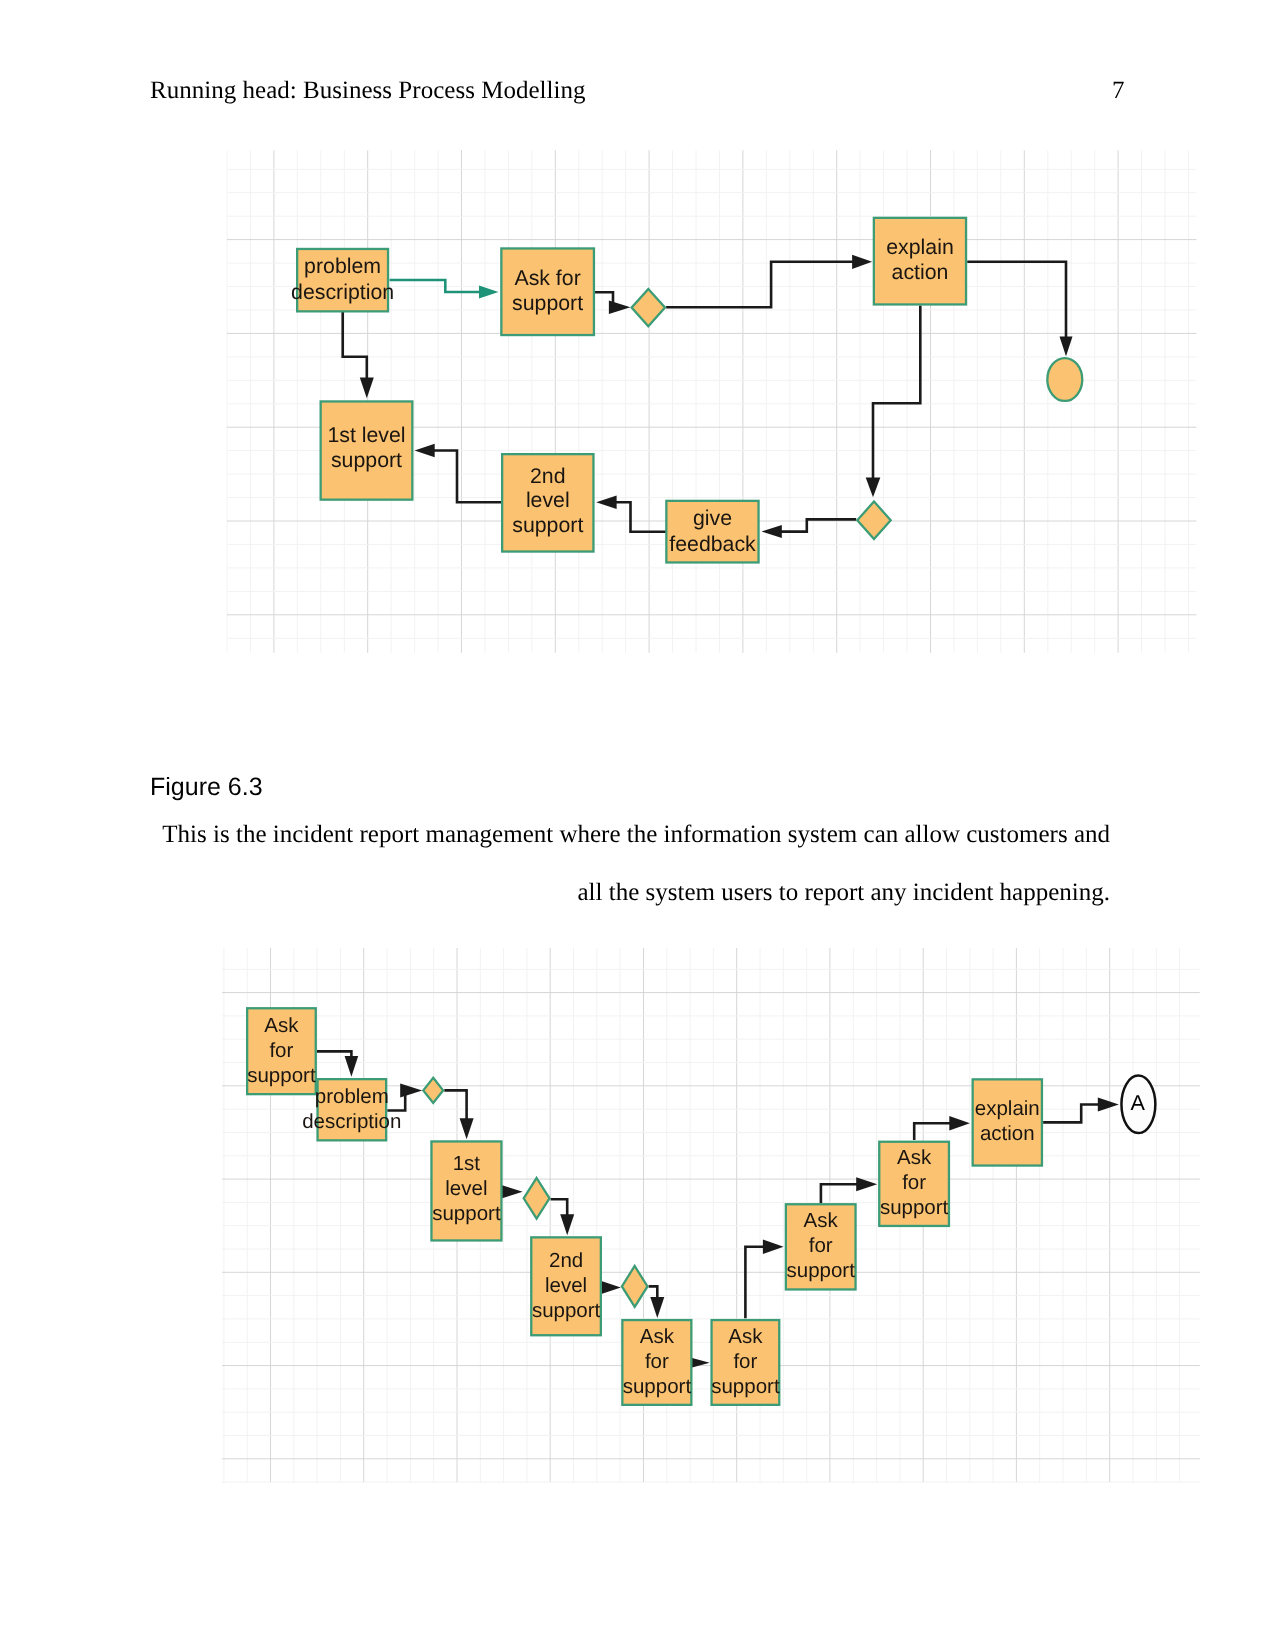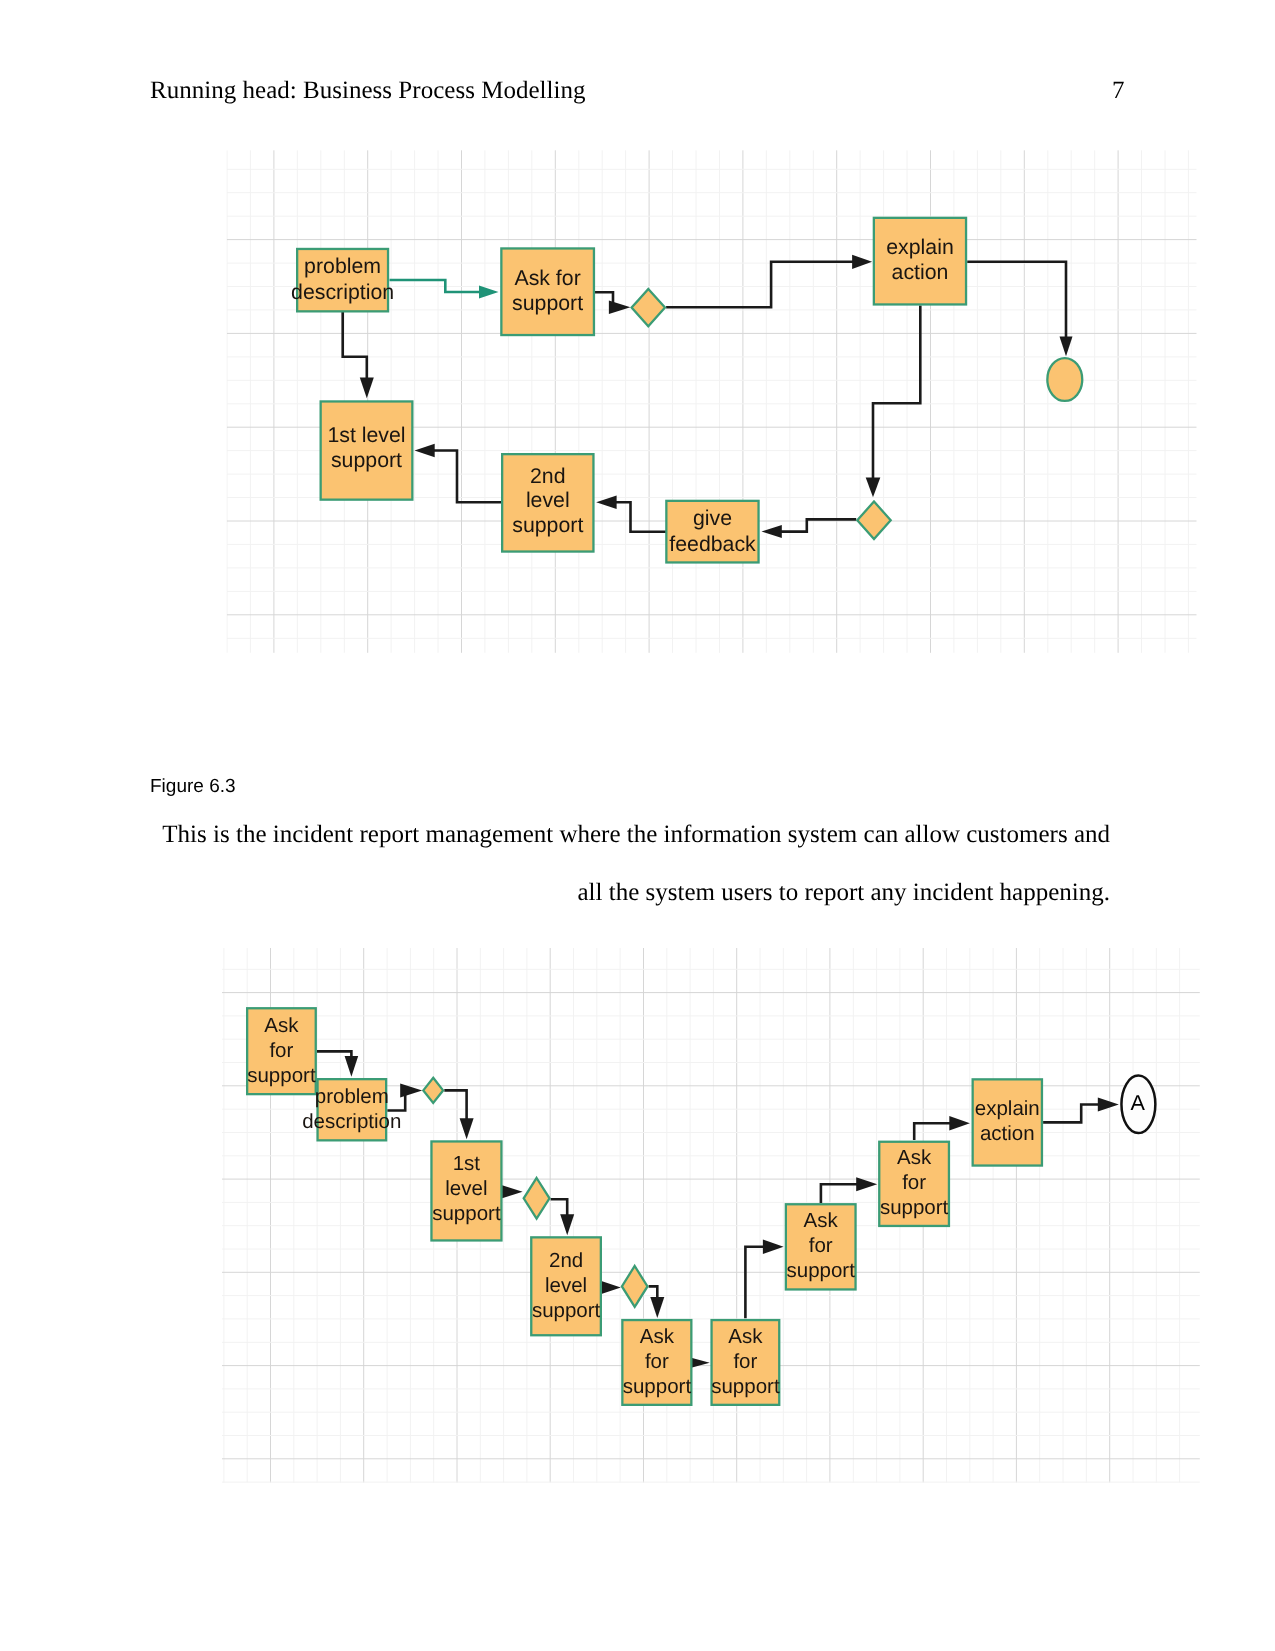--- a/index.html
+++ b/index.html
@@ -1,21 +1,21 @@
 <!DOCTYPE html>
 <html><head>
 <meta charset="utf-8">
 <style>
   html,body{margin:0;padding:0;background:#fff;}
   body{width:1275px;height:1651px;font-family:"Liberation Serif",serif;position:relative;overflow:hidden;}
   .page{position:absolute;left:0;top:0;width:1275px;height:1651px;background:#fff;transform:translateZ(0);}
   .hdr{position:absolute;opacity:0.999;will-change:opacity;font-family:"Liberation Serif",serif;font-size:25px;color:#000;white-space:nowrap;letter-spacing:0.02px;}
   #hdr-left{left:150px;top:76.5px;}
   #hdr-page{left:1112px;top:76.5px;}
-  .figcap{position:absolute;opacity:0.999;will-change:opacity;left:150px;top:775px;font-family:"Liberation Sans",sans-serif;font-size:19px;line-height:24px;color:#000;}
+  .figcap{position:absolute;opacity:0.999;will-change:opacity;left:150px;top:775px;font-family:"Liberation Sans",sans-serif;font-size:25px;line-height:24px;color:#000;}
   .body-p{position:absolute;opacity:0.999;will-change:opacity;left:150px;top:805.7px;width:960px;font-family:"Liberation Serif",serif;font-size:25px;line-height:58px;color:#000;text-align:right;}
   .diagram{position:absolute;}
   #diagram1{left:0px;top:0px;}
   #diagram2{left:0px;top:0px;}
   svg{display:block;overflow:visible;shape-rendering:geometricPrecision;}
   text{-webkit-font-smoothing:antialiased;}
   .diagram{transform:translateZ(0);}
   body{-webkit-font-smoothing:antialiased;text-rendering:geometricPrecision;}
 </style>
 </head>

